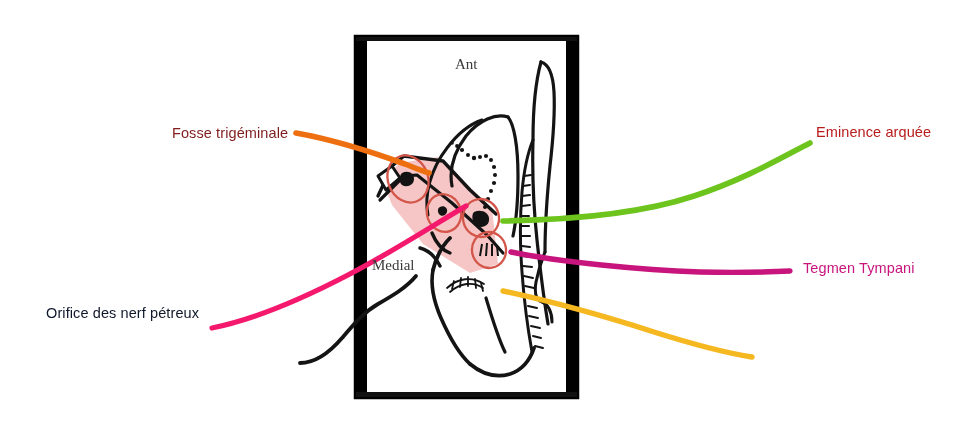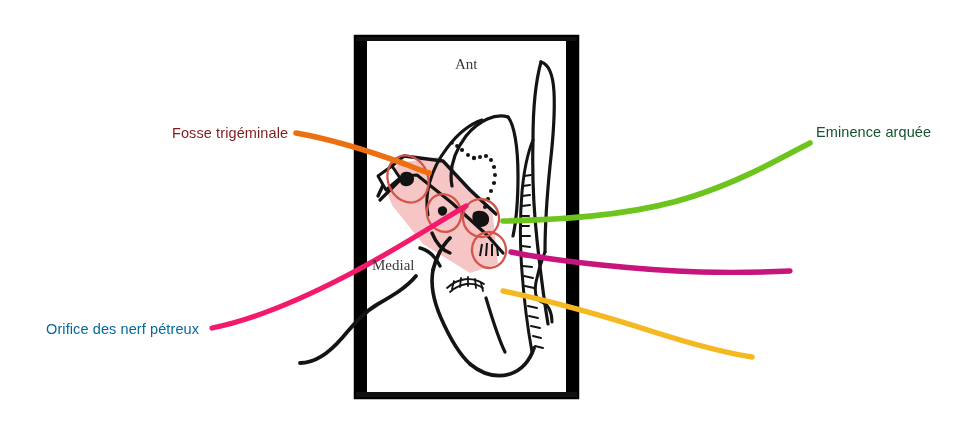--- a/index.html
+++ b/index.html
@@ -37,31 +37,31 @@
     letter-spacing: 0.1px;
   }
   #label-fosse-trigeminale {
     left: 172px;
     top: 126px;
     color: #7f1d1d;
   }
   #label-eminence-arquee {
     left: 816px;
     top: 125px;
-    color: #14532d;
+    color: #b91c1c;
   }
   #label-tegmen-tympani {
     left: 803px;
     top: 261px;
     color: #c8157d;
   }
   #label-orifice-nerf-petreux {
     left: 46px;
-    top: 322px;
-    color: #0369a1;
+    top: 306px;
+    color: #0f172a;
   }
   .fig-ori-label {
     position: absolute;
     font-family: "Liberation Serif", serif;
     font-size: 15px;
     color: #3a3a3a;
     white-space: nowrap;
   }
   #label-ant {
     left: 455px;
@@ -213,16 +213,17 @@
   </svg>
 
   <div class="fig-ori-label" id="label-ant">Ant</div>
 
   <div class="fig-ori-label" id="label-medial">Medial</div>
 
   <div class="anno-label" id="label-fosse-trigeminale">Fosse trigéminale</div>
 
   <div class="anno-label" id="label-eminence-arquee">Eminence arquée</div>
 
+  <div class="anno-label" id="label-tegmen-tympani">Tegmen Tympani</div>
 
   <div class="anno-label" id="label-orifice-nerf-petreux">Orifice des nerf pétreux</div>
 
 </div>
 
 </body></html>

